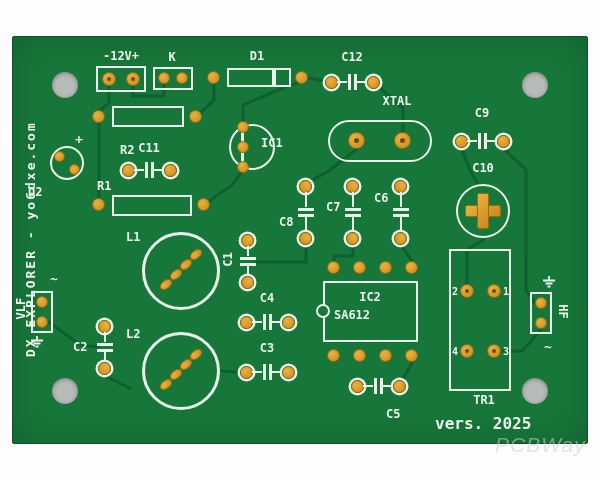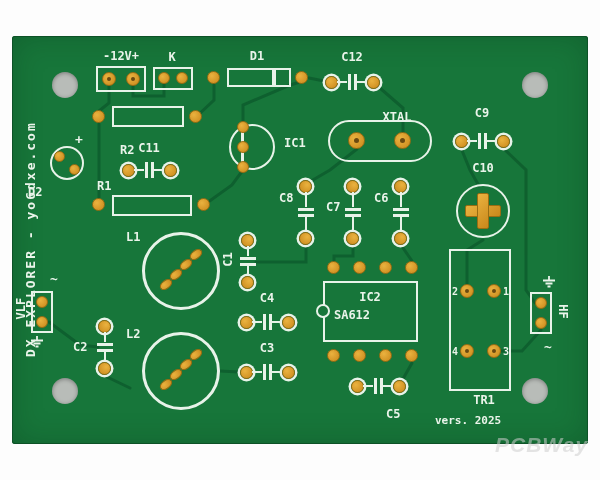--- a/index.html
+++ b/index.html
@@ -63,21 +63,21 @@
   .cap-m .lead.l1 { left:13px; width:15px; }
   .cap-m .lead.l2 { left:38px; width:15px; }
   .cap .plate { position:absolute; width:3px; height:16px; top:2px; background:#e8f3e9; }
   .cap-s .plate.pl1 { left:23.5px; }
   .cap-s .plate.pl2 { left:29.5px; }
   .cap-m .plate.pl1 { left:28.5px; }
   .cap-m .plate.pl2 { left:34.5px; }
   .gnd { position:absolute; }
   .watermark {
     position:absolute; font-family:"Liberation Sans", sans-serif;
-    font-weight:bold; font-style:italic; font-size:21px;
+    font-weight:normal; font-style:italic; font-size:21px;
     color:rgba(205,205,205,0.55); letter-spacing:1px;
   }
 </style>
 </head>
 <body>
 
 <div id="screen">
 
   <div id="board"></div>
 
@@ -132,21 +132,21 @@
   <div class="silk ctr" style="left:334px;top:51px;width:36px">C12</div>
   <div class="cap cap-s" style="left:324px;top:72px">
     <div class="pad p1"></div>
       <div class="pad p2"></div>
     <div class="lead l1"></div>
       <div class="lead l2"></div>
     <div class="plate pl1"></div>
       <div class="plate pl2"></div>
   </div>
 
-  <div class="silk ctr" style="left:372px;top:111px;width:50px">XTAL</div>
+  <div class="silk ctr" style="left:372px;top:95px;width:50px">XTAL</div>
   <div class="outline" style="left:328px;top:120px;width:104px;height:42px;border-radius:21px"></div>
   <div class="pad hdot" style="left:348px;top:132px;width:17px;height:17px"></div>
   <div class="pad hdot" style="left:394px;top:132px;width:17px;height:17px"></div>
 
   <div class="silk ctr" style="left:465px;top:107px;width:34px">C9</div>
   <div class="cap cap-s" style="left:454px;top:131px">
     <div class="pad p1"></div>
       <div class="pad p2"></div>
     <div class="lead l1"></div>
       <div class="lead l2"></div>
@@ -162,21 +162,21 @@
   <div class="pad" style="left:92px;top:110px;width:13px;height:13px"></div>
   <div class="pad" style="left:189px;top:110px;width:13px;height:13px"></div>
   <div class="outline" style="left:112px;top:106px;width:72px;height:21px"></div>
   <div class="silk" style="left:120px;top:144px">R2</div>
 
   <div class="outline round" style="left:229px;top:124px;width:46px;height:46px"></div>
   <div class="whbar" style="left:241px;top:126px;width:2.5px;height:42px"></div>
   <div class="pad" style="left:237px;top:121px;width:12px;height:12px"></div>
   <div class="pad" style="left:237px;top:141px;width:12px;height:12px"></div>
   <div class="pad" style="left:237px;top:161px;width:12px;height:12px"></div>
-  <div class="silk" style="left:284px;top:137px">IC1</div>
+  <div class="silk" style="left:261px;top:137px">IC1</div>
 
   <div class="silk ctr" style="left:131px;top:142px;width:36px">C11</div>
   <div class="cap cap-s" style="left:121px;top:160px">
     <div class="pad p1"></div>
       <div class="pad p2"></div>
     <div class="lead l1"></div>
       <div class="lead l2"></div>
     <div class="plate pl1"></div>
       <div class="plate pl2"></div>
   </div>
@@ -185,21 +185,21 @@
   <div class="outline round" style="left:50px;top:146px;width:34px;height:34px"></div>
   <div class="pad" style="left:54px;top:151px;width:11px;height:11px"></div>
   <div class="pad" style="left:69px;top:164px;width:11px;height:11px"></div>
   <div class="silk" style="left:28px;top:186px">D2</div>
 
   <div class="silk" style="left:97px;top:180px">R1</div>
   <div class="pad" style="left:92px;top:198px;width:13px;height:13px"></div>
   <div class="pad" style="left:197px;top:198px;width:13px;height:13px"></div>
   <div class="outline" style="left:112px;top:195px;width:80px;height:21px"></div>
 
-  <div class="silk" style="left:279px;top:192px">C8</div>
+  <div class="silk" style="left:279px;top:216px">C8</div>
   <div class="cap cap-m rot-cw" style="left:273px;top:202px">
     <div class="pad p1"></div>
       <div class="pad p2"></div>
     <div class="lead l1"></div>
       <div class="lead l2"></div>
     <div class="plate pl1"></div>
       <div class="plate pl2"></div>
   </div>
   <div class="silk" style="left:326px;top:201px">C7</div>
   <div class="cap cap-m rot-cw" style="left:320px;top:202px">
@@ -318,17 +318,17 @@
 
   <svg class="gnd" style="left:542px;top:276px" width="14" height="12">
     <path d="M7,0 V4 M1,4.5 H13 M3.5,7.5 H10.5 M5.5,10.5 H8.5" stroke="#eaf4ea" stroke-width="1.8" fill="none"></path>
   </svg>
   <div class="outline" style="left:530px;top:292px;width:22px;height:42px"></div>
   <div class="pad" style="left:535px;top:297px;width:12px;height:12px"></div>
   <div class="pad" style="left:535px;top:317px;width:12px;height:12px"></div>
   <div class="silk ctr rot-cw" style="left:544px;top:305px;width:36px">HF</div>
   <div class="silk" style="left:544px;top:340px;font-size:13px">~</div>
 
-  <div class="silk" style="left:435px;top:415px;font-size:11px">vers. 2025</div>
+  <div class="silk" style="left:435px;top:415px;font-size:16px">vers. 2025</div>
 
   <div class="watermark" style="left:495px;top:433px">PCBWay</div>
 
 </div>
 
 </body></html>

